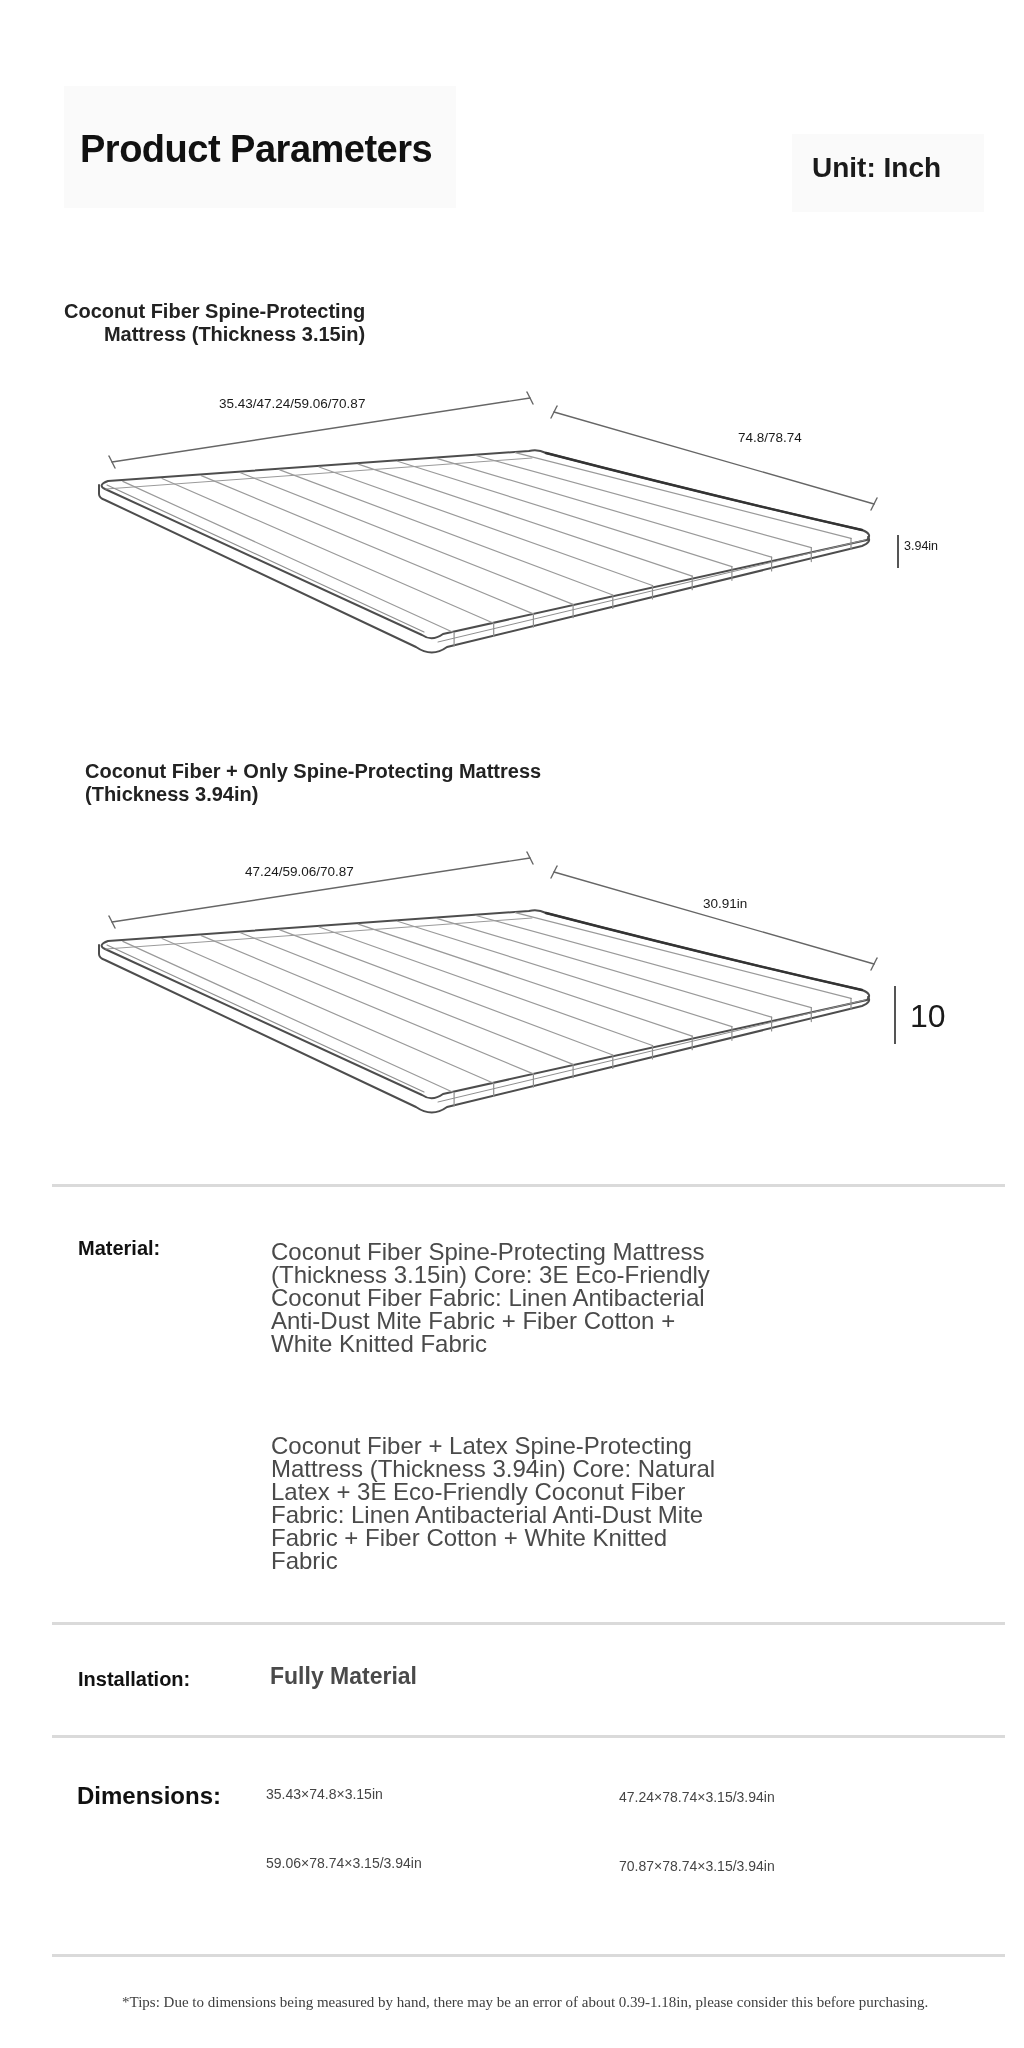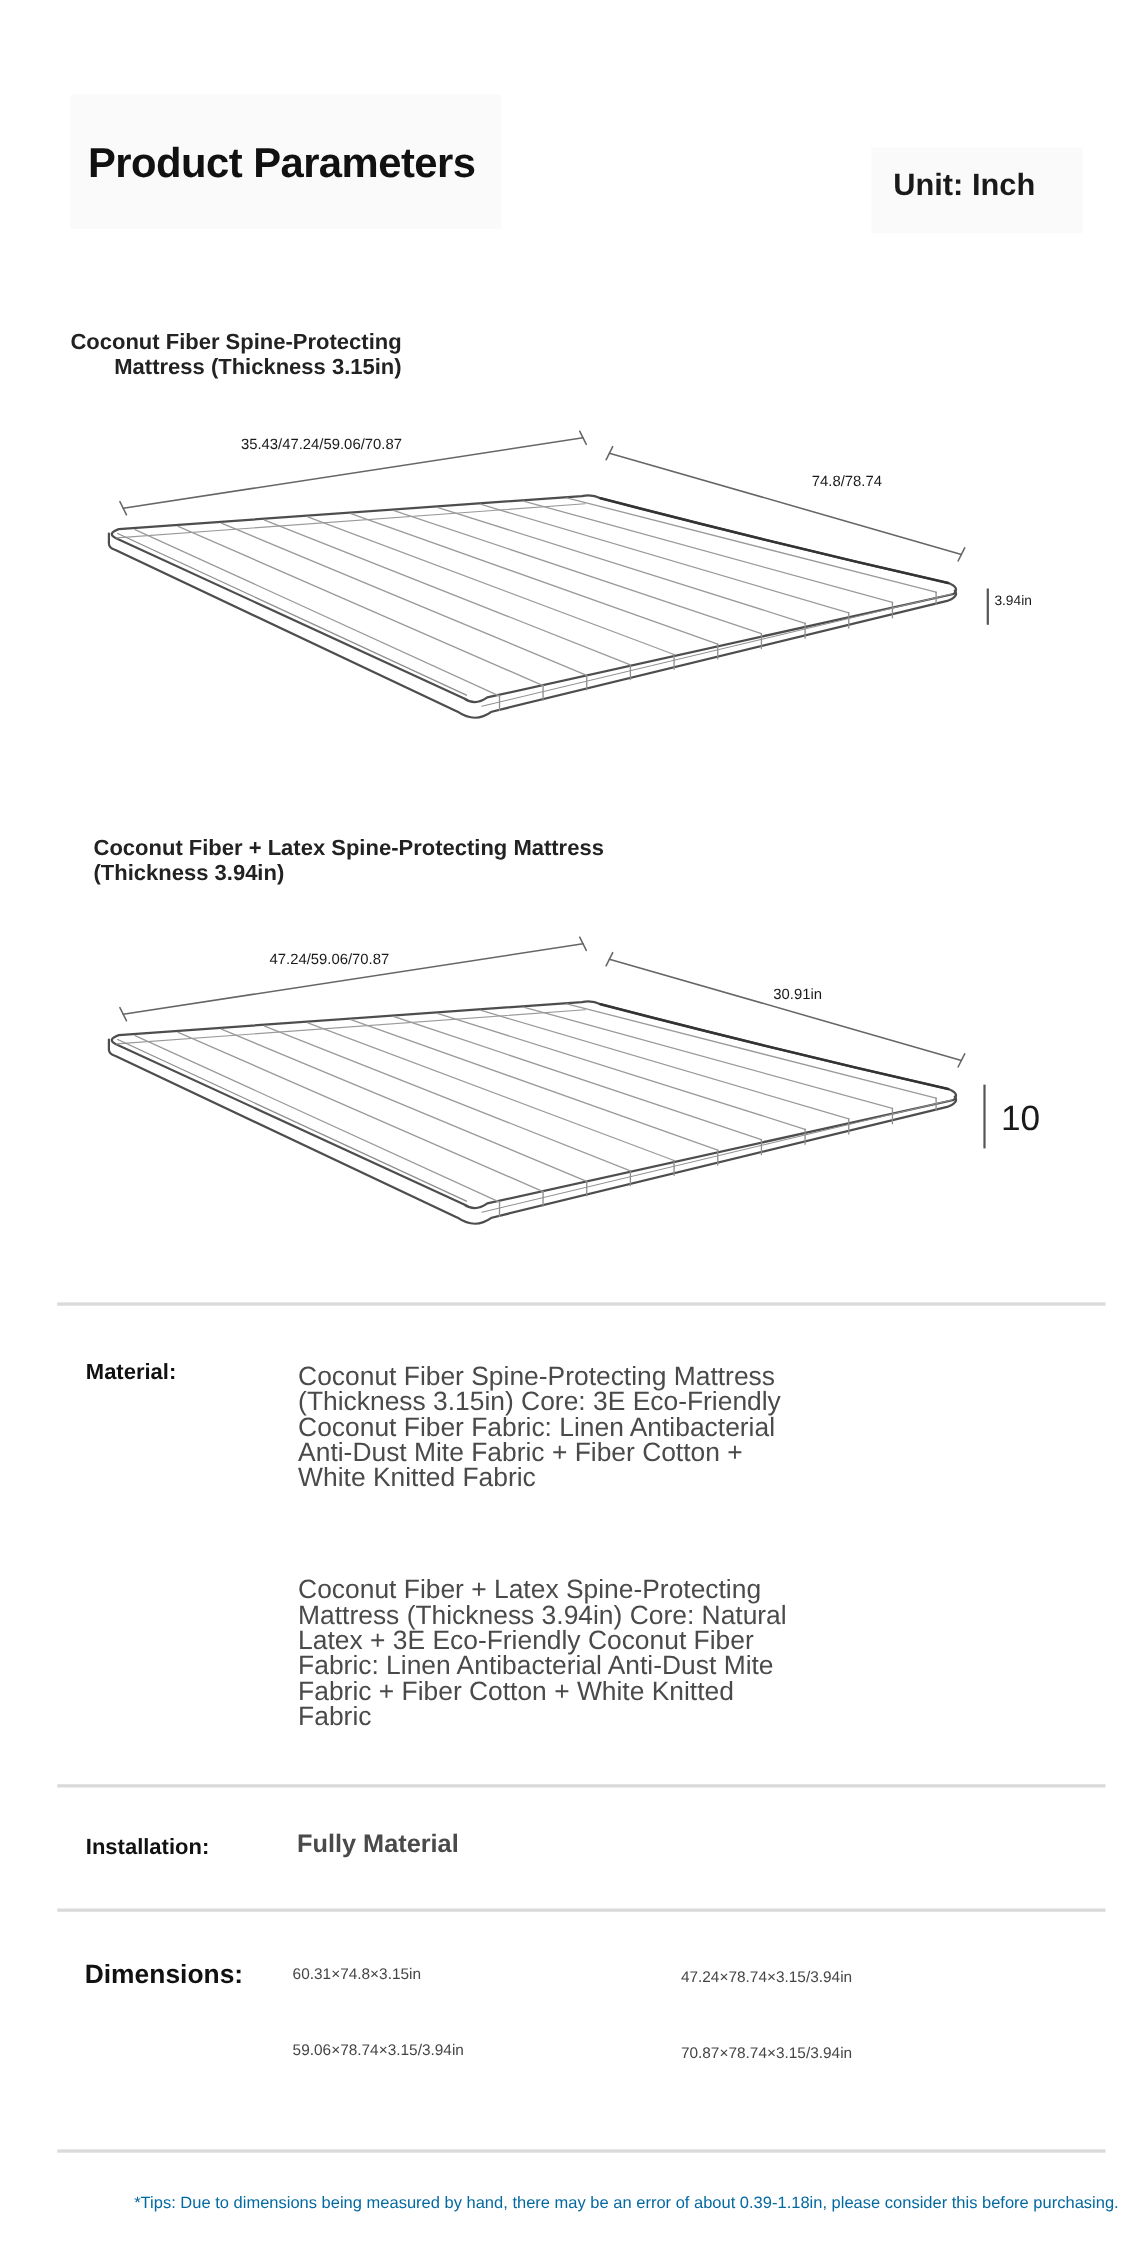--- a/index.html
+++ b/index.html
@@ -32,21 +32,21 @@
   .divider{position:absolute;left:52px;width:953px;height:3px;background:#dadada;}
   .spec-label{position:absolute;font-size:20px;font-weight:700;color:#111;white-space:nowrap;}
   .spec-label.lg{font-size:24px;}
   .body-text{
     position:absolute;font-size:24px;line-height:23px;color:#4a4a4a;
     white-space:pre-line;
   }
   .install-value{position:absolute;font-size:23px;font-weight:700;color:#4a4a4a;white-space:nowrap;}
   .dim-value{position:absolute;font-size:14px;color:#454545;white-space:nowrap;}
   .ps-note{position:absolute;font-size:19px;line-height:22.5px;color:#9b9b9b;white-space:pre-line;}
-  .tips{position:absolute;font-size:15px;color:#0369a1;white-space:nowrap;}
+  .tips{position:absolute;font-size:15px;color:#404040;white-space:nowrap;font-family:Liberation Serif, serif;}
 </style>
 </head>
 <body>
 
 <div id="page">
 
   <div class="panel" style="left:64px;top:86px;width:392px;height:122px;"></div>
   <div class="title">Product Parameters</div>
   <div class="panel" style="left:792px;top:134px;width:192px;height:78px;"></div>
   <div class="unit">Unit: Inch</div>
@@ -112,21 +112,21 @@
         </g>
       </defs>
       <use href="#mattress-art"></use>
     </svg>
     <div class="dim-label" style="left:147px;top:6px;">35.43/47.24/59.06/70.87</div>
     <div class="dim-label" style="left:666px;top:40px;">74.8/78.74</div>
     <div class="thick-line" style="left:825px;top:145px;height:33px;"></div>
     <div class="dim-label" style="left:832px;top:149px;font-size:12.5px;">3.94in</div>
   </div>
 
-  <div class="diag-heading" style="left:85px;top:760px;">Coconut Fiber + Latex Spine-Protecting Mattress
+  <div class="diag-heading" style="left:85px;top:760px;">Coconut Fiber + Only Spine-Protecting Mattress
 (Thickness 3.94in)</div>
 
   <div class="diagram" style="left:72px;top:850px;height:320px;">
     <svg class="mattress-svg" viewBox="0 0 900 310">
       <use href="#mattress-art"></use>
     </svg>
     <div class="dim-label" style="left:173px;top:14px;">47.24/59.06/70.87</div>
     <div class="dim-label" style="left:631px;top:46px;">30.91in</div>
     <div class="thick-line" style="left:822px;top:136px;height:58px;"></div>
     <div class="dim-label big" style="left:838px;top:148px;">10</div>
@@ -144,21 +144,21 @@
 Latex + 3E Eco-Friendly Coconut Fiber
 Fabric: Linen Antibacterial Anti-Dust Mite
 Fabric + Fiber Cotton + White Knitted Fabric</div>
 
   <div class="divider" style="top:1622px;"></div>
   <div class="spec-label" style="left:78px;top:1668px;">Installation:</div>
   <div class="install-value" style="left:270px;top:1663px;">Fully Material</div>
 
   <div class="divider" style="top:1735px;"></div>
   <div class="spec-label lg" style="left:77px;top:1782px;">Dimensions:</div>
-  <div class="dim-value" style="left:266px;top:1786px;">60.31×74.8×3.15in</div>
+  <div class="dim-value" style="left:266px;top:1786px;">35.43×74.8×3.15in</div>
   <div class="dim-value" style="left:619px;top:1789px;">47.24×78.74×3.15/3.94in</div>
   <div class="dim-value" style="left:266px;top:1855px;">59.06×78.74×3.15/3.94in</div>
   <div class="dim-value" style="left:619px;top:1858px;">70.87×78.74×3.15/3.94in</div>
 
   <div class="divider" style="top:1954px;"></div>
   <div class="tips" style="left:122px;top:1994px;">*Tips: Due to dimensions being measured by hand, there may be an error of about 0.39-1.18in, please consider this before purchasing.</div>
 
 </div>
 
 </body></html>

